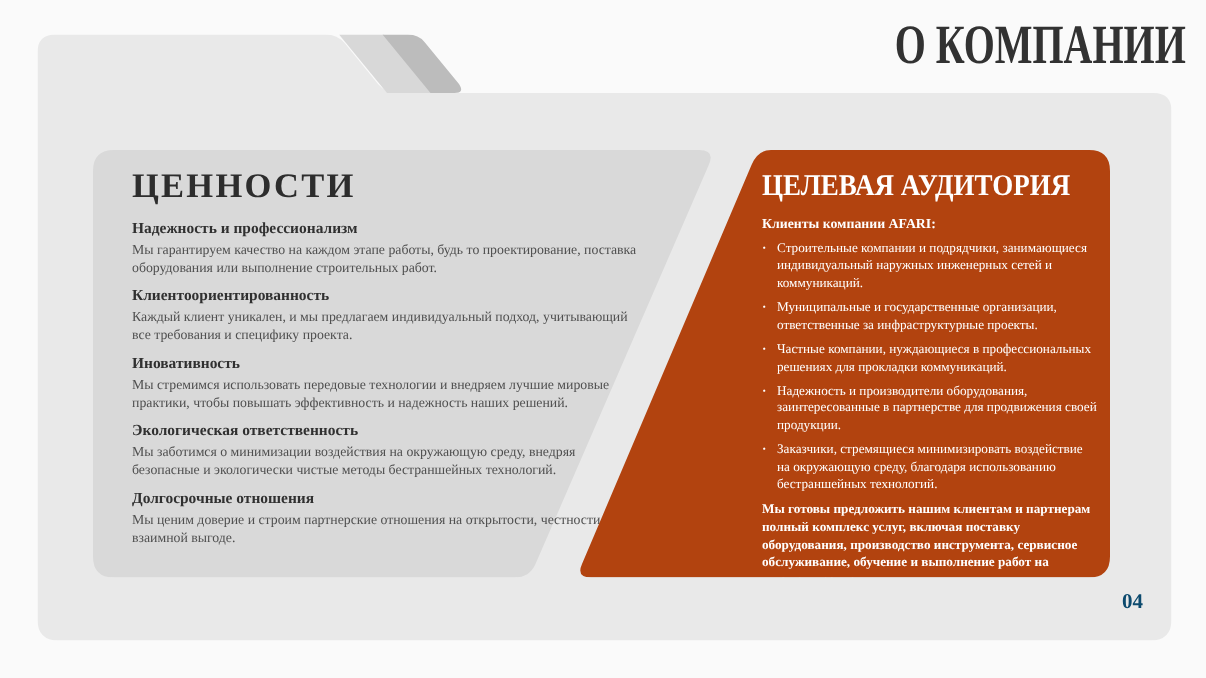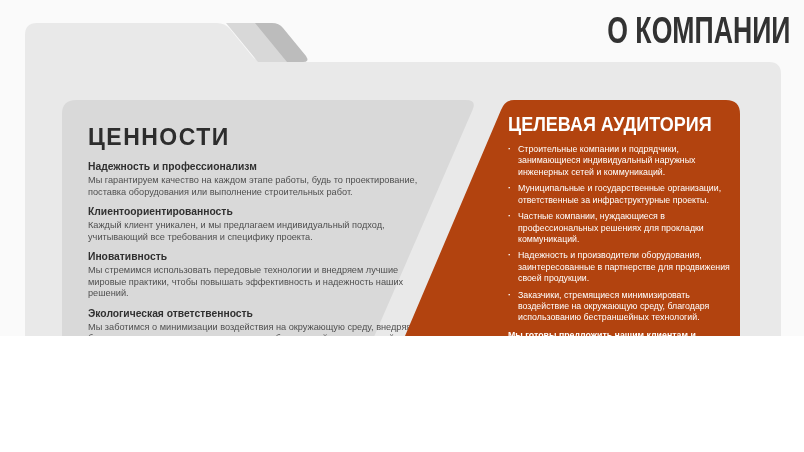--- a/index.html
+++ b/index.html
@@ -1,35 +1,35 @@
 <!DOCTYPE html>
 <html><head>
 <meta charset="utf-8">
 <style>
   * { margin:0; padding:0; box-sizing:border-box; }
   html,body { background:#ffffff; }
   .page {
-    position:relative; width:804px; height:336px;
+    position:relative; width:804px; height:452px;
     background:#fafafa; overflow:hidden;
-    font-family:Liberation Sans, sans-serif;
+    font-family:Liberation Serif, serif;
   }
   
   .slide-title {
     position:absolute; top:12px; right:14px;
     font-size:37px; font-weight:bold; line-height:1;
     color:#323232; white-space:nowrap;
     transform:scaleX(0.72); transform-origin:100% 0;
   }
   .folder-svg { position:absolute; left:25px; top:23px; }
   .card { position:absolute; top:100px; height:285px; }
   .card svg { position:absolute; left:0; top:0; }
   .card-left  { left:62px;  width:415px; clip-path:polygon(0 0,100% 0,100% 100%,0 100%); }
   .card-right { left:384px; width:356px; clip-path:polygon(0 0,100% 0,100% 100%,0 100%); }
   .card-content { position:absolute; inset:0; }
-  .card-left .card-content  { padding:24px 49px 0 26px; }
+  .card-left .card-content  { padding:11px 49px 0 26px; }
   .card-right .card-content { padding:13px 8px 0 124px; color:#ffffff; }
 
   .values-title {
     font-size:23px; font-weight:bold; color:#2d2d2d;
     letter-spacing:1.5px; margin-bottom:10px; white-space:nowrap;
   }
   .section h3 { font-size:10.3px; font-weight:bold; color:#303030; margin:0 0 3px; }
   .section p  { font-size:9.2px; color:#4f4f4f; line-height:1.25; margin:0 0 8px; max-width:340px; }
 
   .audience-title {
@@ -91,20 +91,21 @@
     </div>
   </div>
 
   <div class="card card-right">
     <svg width="356" height="285" viewBox="0 0 356 285">
       <path d="M 130 0 L 342 0 Q 356 0 356 14 L 356 271 Q 356 285 342 285 L 10 285
                Q 0 285 4 276 L 117 10 Q 121 0 130 0 Z" fill="#b2430f"></path>
     </svg>
     <div class="card-content">
       <div class="audience-title">ЦЕЛЕВАЯ АУДИТОРИЯ</div>
+      <div class="intro">Клиенты компании AFARI:</div>
 
       <div class="bullet">
         <span class="dot">·</span>
         <span>Строительные компании и подрядчики, занимающиеся индивидуальный наружных инженерных сетей и коммуникаций.</span>
       </div>
       <div class="bullet">
         <span class="dot">·</span>
         <span>Муниципальные и государственные организации, ответственные за инфраструктурные проекты.</span>
       </div>
       <div class="bullet">

